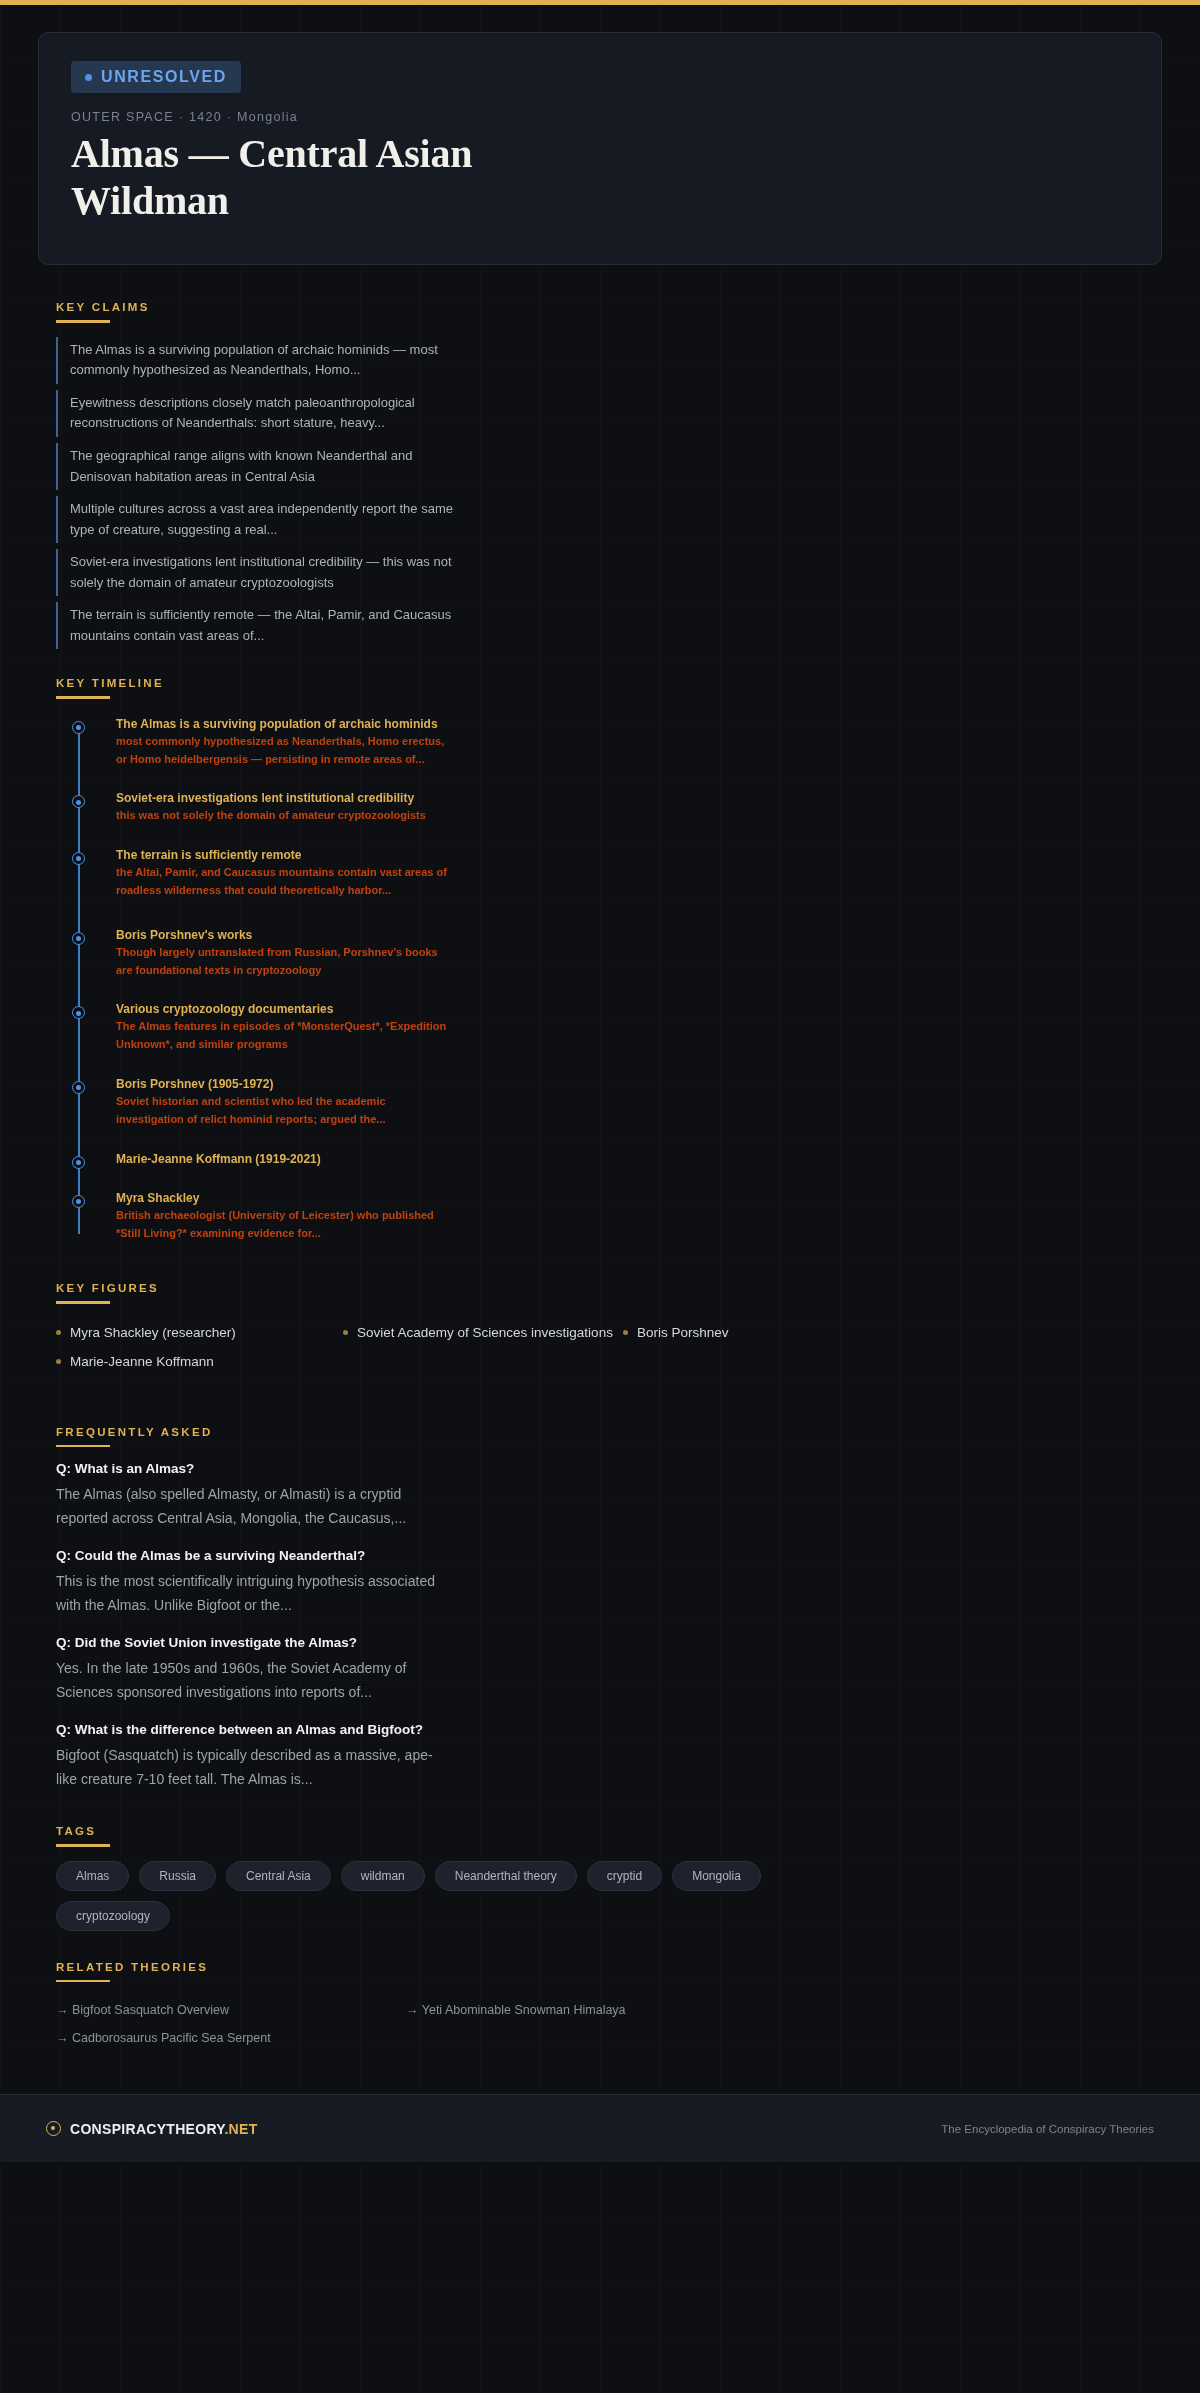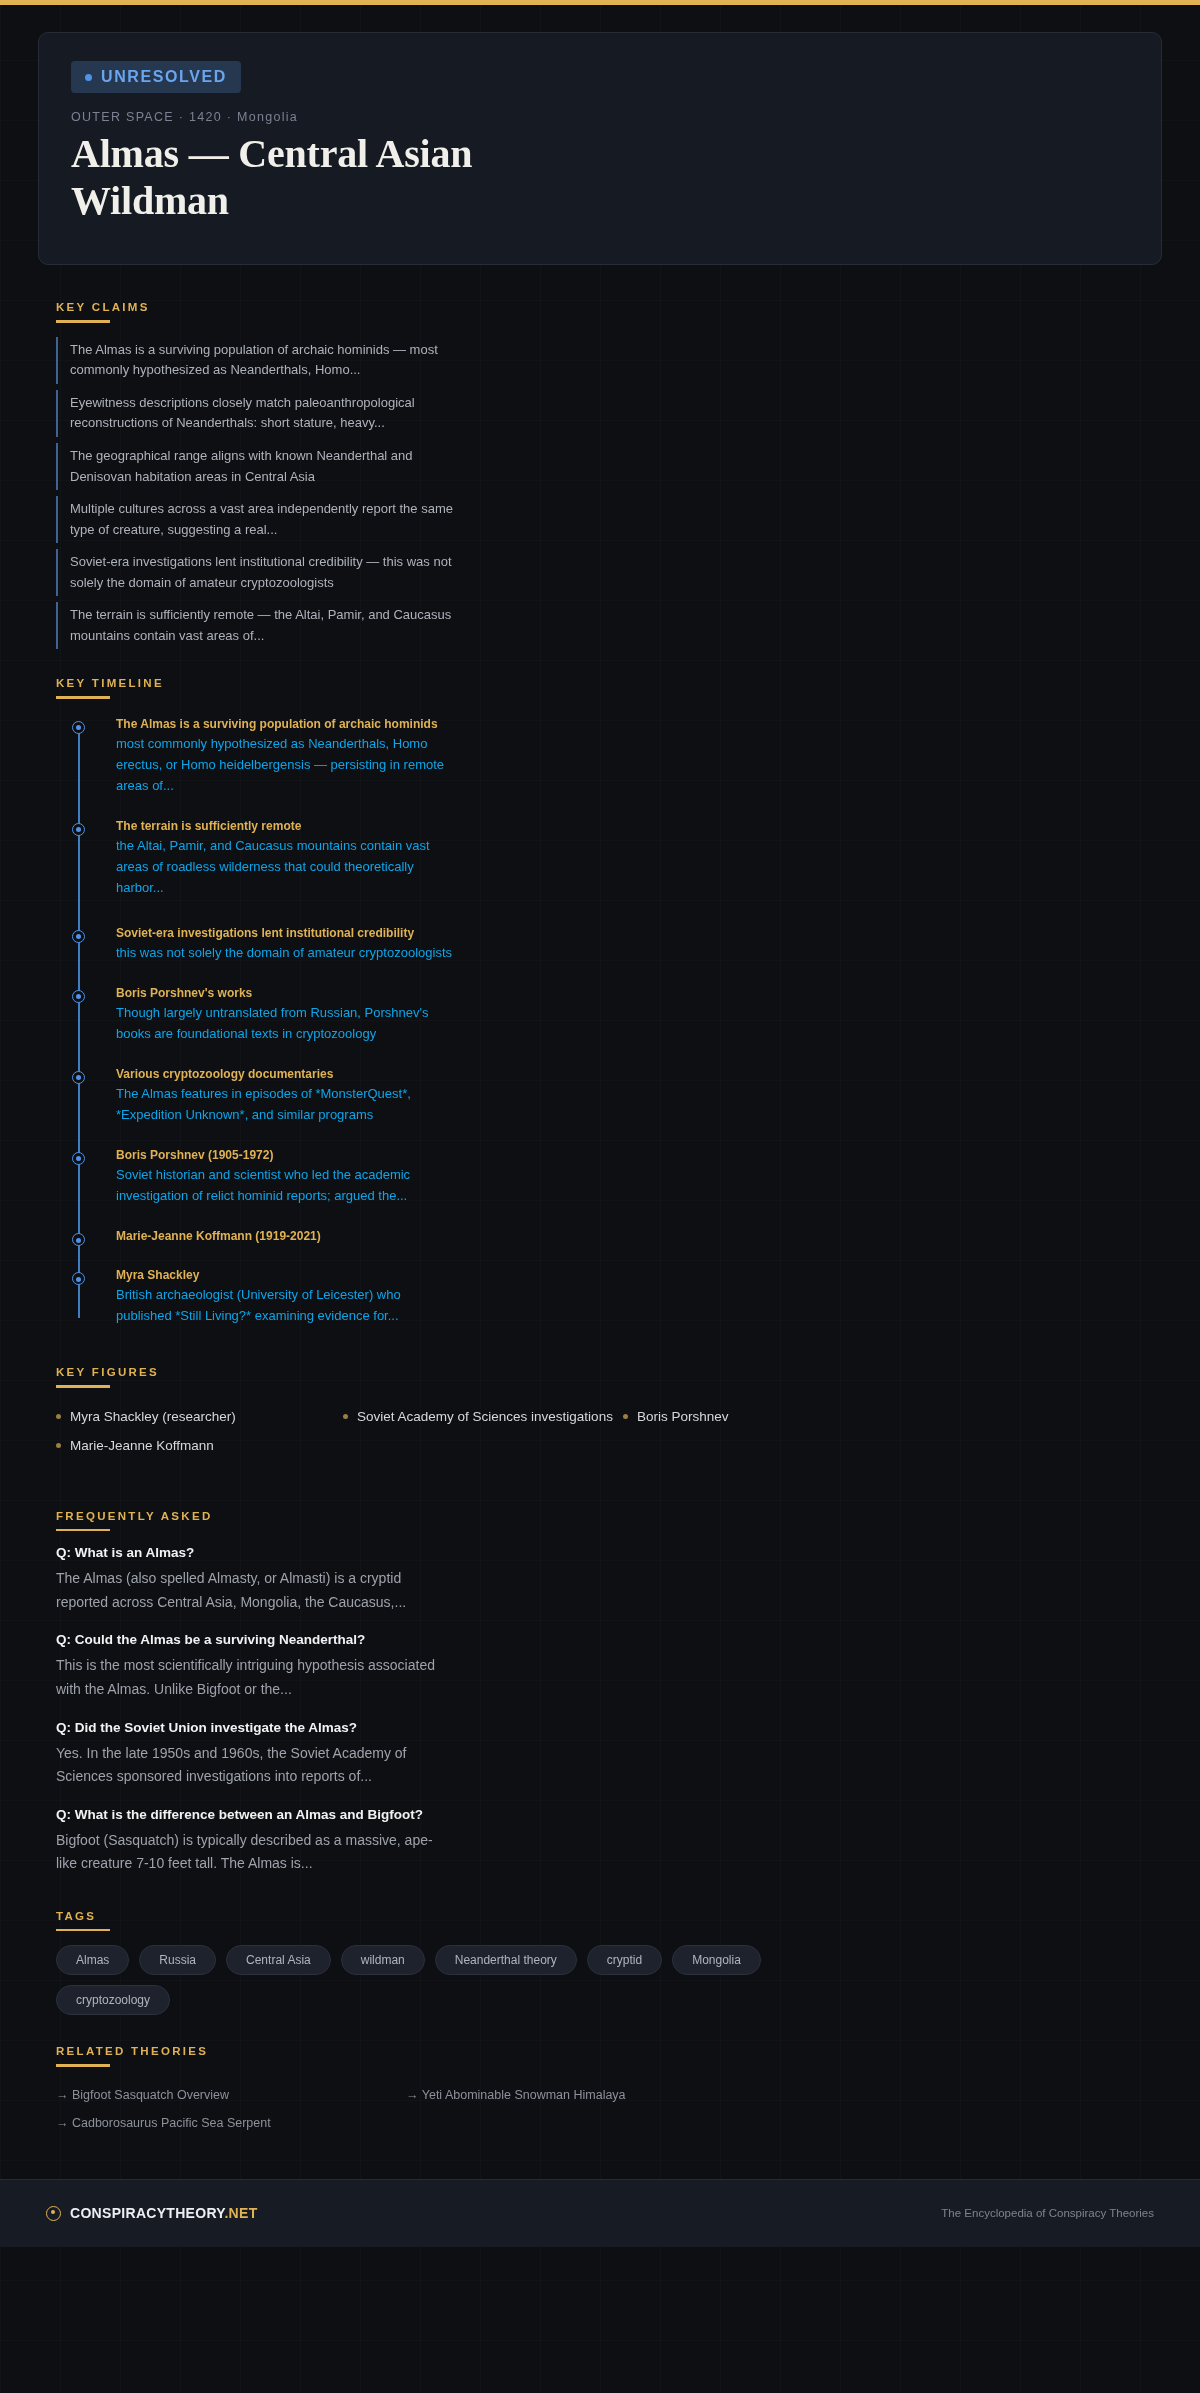--- a/index.html
+++ b/index.html
@@ -160,24 +160,25 @@
     background: #4f93e8;
   }
   .tl-title {
     font-size: 12px;
     font-weight: bold;
     color: #e0b254;
     line-height: 1.5;
     margin-top: 16px;
   }
   .tl-desc {
-    font-size: 13px;
-    color: #0ea5e9;
+    font-size: 11px;
+    color: #c2410c;
     line-height: 1.62;
     max-width: 340px;
+    font-weight: bold;
   }
 
   
   .figures-grid {
     display: flex;
     flex-wrap: wrap;
     margin-top: 2px;
     max-width: 700px;
   }
   .figure-item {
@@ -330,30 +331,30 @@
     <div class="section-rule"></div>
     <div class="timeline">
       <div class="timeline-axis"></div>
 
       <div class="tl-item">
         <span class="tl-dot"></span>
         <div class="tl-title">The Almas is a surviving population of archaic hominids</div>
         <div class="tl-desc">most commonly hypothesized as Neanderthals, Homo erectus, or Homo heidelbergensis — persisting in remote areas of...</div>
       </div>
 
+      <div class="tl-item">
+        <span class="tl-dot"></span>
+        <div class="tl-title">Soviet-era investigations lent institutional credibility</div>
+        <div class="tl-desc">this was not solely the domain of amateur cryptozoologists</div>
+      </div>
+
       <div class="tl-item" style="margin-bottom:26px;">
         <span class="tl-dot"></span>
         <div class="tl-title">The terrain is sufficiently remote</div>
         <div class="tl-desc">the Altai, Pamir, and Caucasus mountains contain vast areas of roadless wilderness that could theoretically harbor...</div>
-      </div>
-
-      <div class="tl-item">
-        <span class="tl-dot"></span>
-        <div class="tl-title">Soviet-era investigations lent institutional credibility</div>
-        <div class="tl-desc">this was not solely the domain of amateur cryptozoologists</div>
       </div>
 
       <div class="tl-item">
         <span class="tl-dot"></span>
         <div class="tl-title">Boris Porshnev's works</div>
         <div class="tl-desc">Though largely untranslated from Russian, Porshnev's books are foundational texts in cryptozoology</div>
       </div>
 
       <div class="tl-item">
         <span class="tl-dot"></span>

